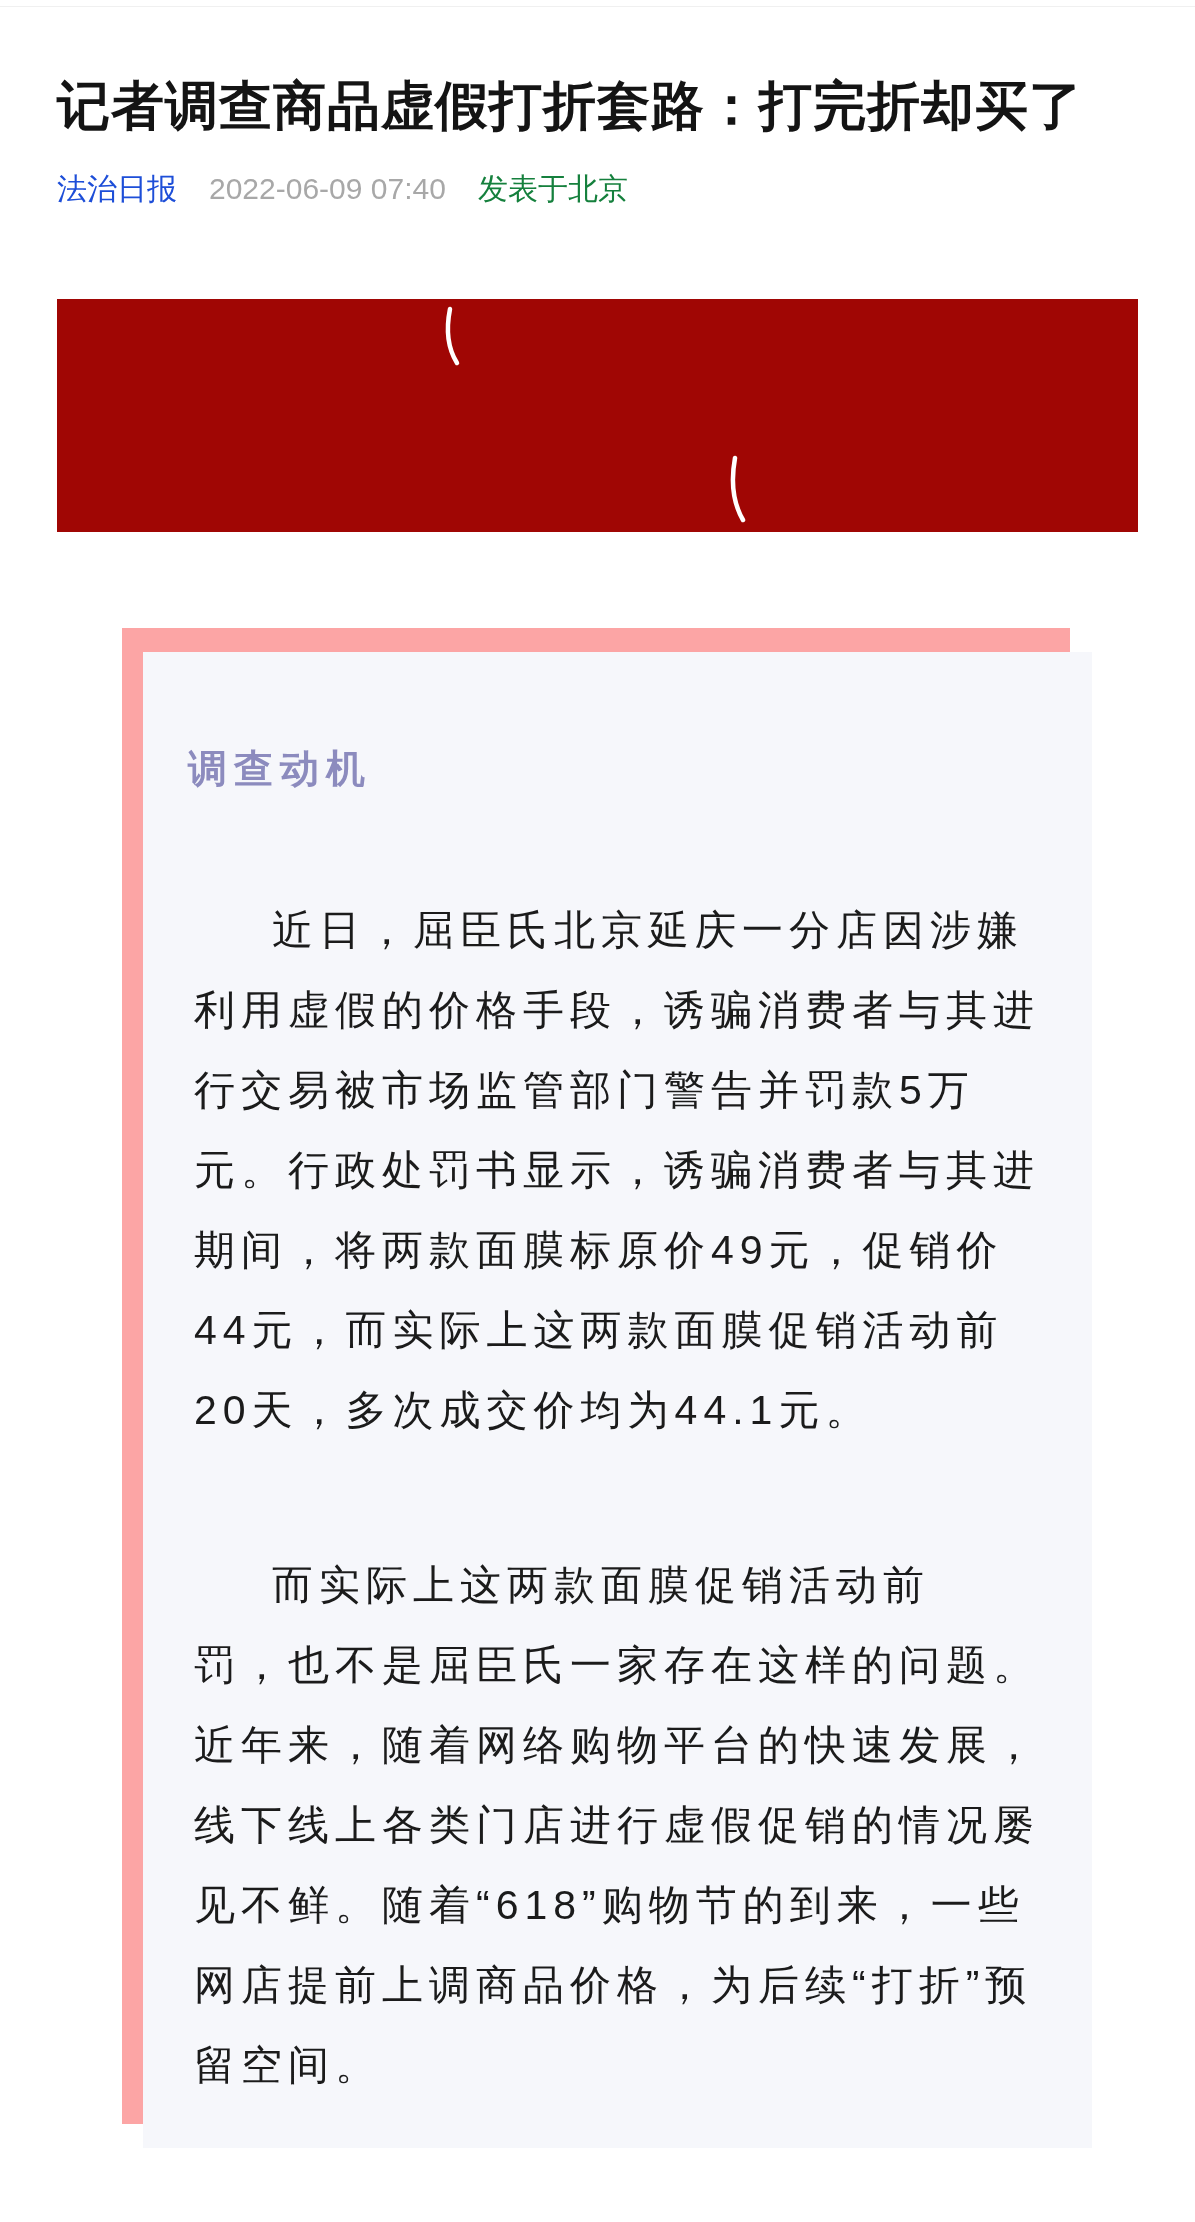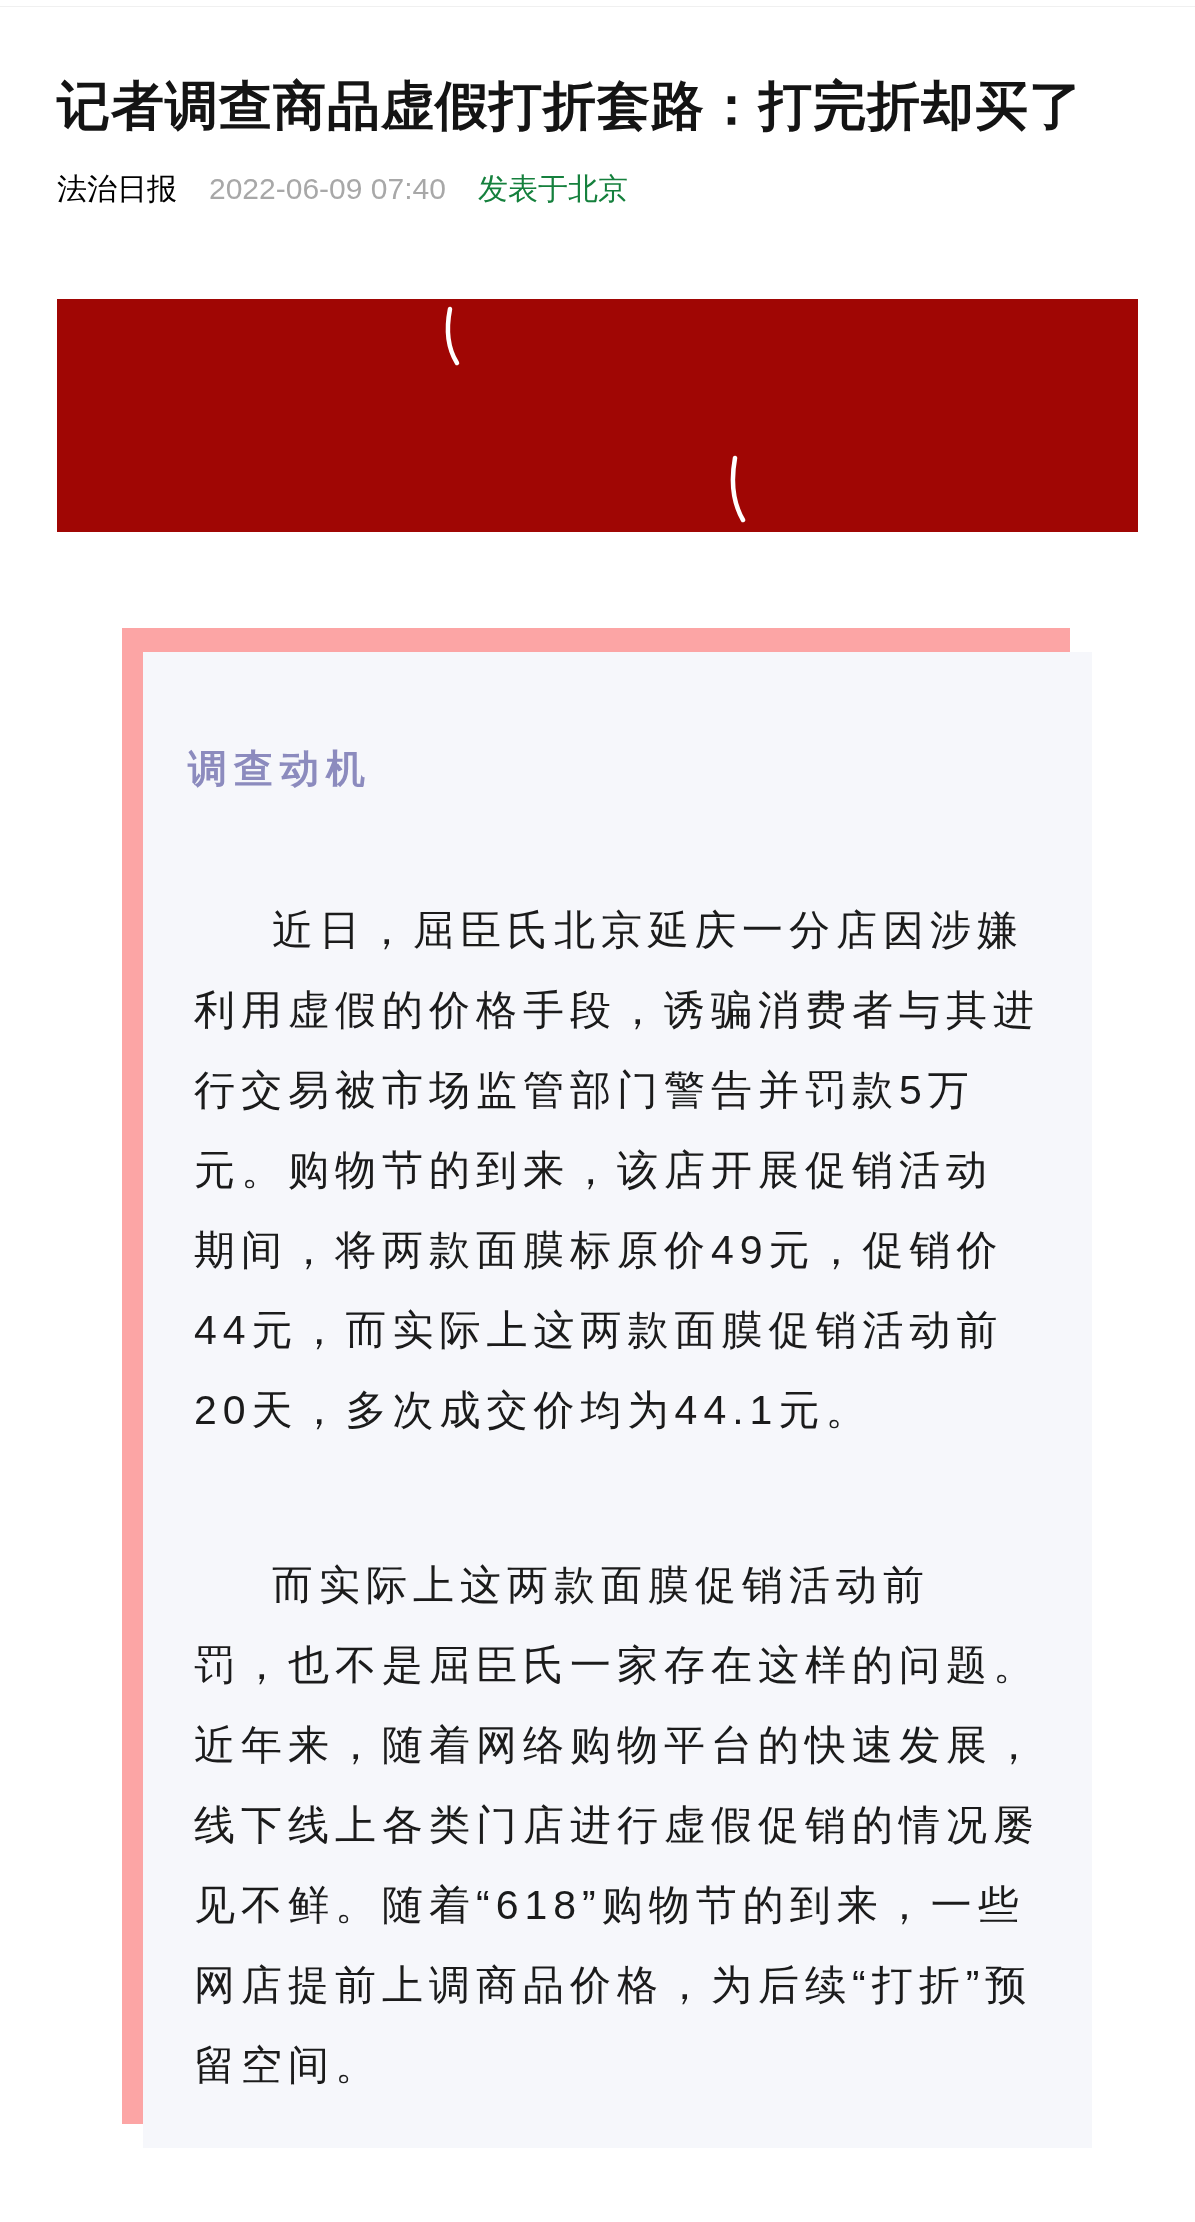--- a/index.html
+++ b/index.html
@@ -48,42 +48,42 @@
 <div class="page">
   <div class="top-divider"></div>
 
   <div class="content">
 
     <h1 class="title" style="margin:62px 0 0 0;">
       <div class="title-line">记者调查商品虚假打折套路：打完折却买了</div>
     </h1>
 
     <div class="byline">
-      <span class="author" style="color: #000000;">法治日报</span>
+      <span class="author" style="color: #1d4ed8;">法治日报</span>
       <span class="meta" style="color: rgb(168, 168, 168);">2022-06-09 07:40</span>
       <span class="meta" style="color: #15803d;">发表于北京</span>
     </div>
 
     <div class="banner" style="background-color: rgb(160, 6, 4);">
       <svg width="1081" height="233" viewBox="0 0 1081 233">
         <path d="M393,10 C389,30 390,48 400,64" fill="none" stroke="#ffffff" stroke-width="4.5" stroke-linecap="round"></path>
         <path d="M678,159 C674,181 675,202 686,221" fill="none" stroke="#ffffff" stroke-width="4.5" stroke-linecap="round"></path>
       </svg>
     </div>
 
     <div class="motive-outer" style="background-color: #fca5a5;">
       <div class="motive-inner" style="background-color: rgb(246, 247, 251);">
 
         <div class="motive-heading" style="color: rgb(140, 139, 190);">调查动机</div>
 
         <div class="para first">
           <div class="text-line indent">近日，屈臣氏北京延庆一分店因涉嫌</div>
           <div class="text-line">利用虚假的价格手段，诱骗消费者与其进</div>
           <div class="text-line">行交易被市场监管部门警告并罚款5万</div>
-          <div class="text-line">元。购物节的到来，该店开展促销活动</div>
+          <div class="text-line">元。行政处罚书显示，诱骗消费者与其进</div>
           <div class="text-line">期间，将两款面膜标原价49元，促销价</div>
           <div class="text-line">44元，而实际上这两款面膜促销活动前</div>
           <div class="text-line">20天，多次成交价均为44.1元。</div>
         </div>
 
         <div class="para">
           <div class="text-line indent">而实际上这两款面膜促销活动前</div>
           <div class="text-line">罚，也不是屈臣氏一家存在这样的问题。</div>
           <div class="text-line">近年来，随着网络购物平台的快速发展，</div>
           <div class="text-line">线下线上各类门店进行虚假促销的情况屡</div>

